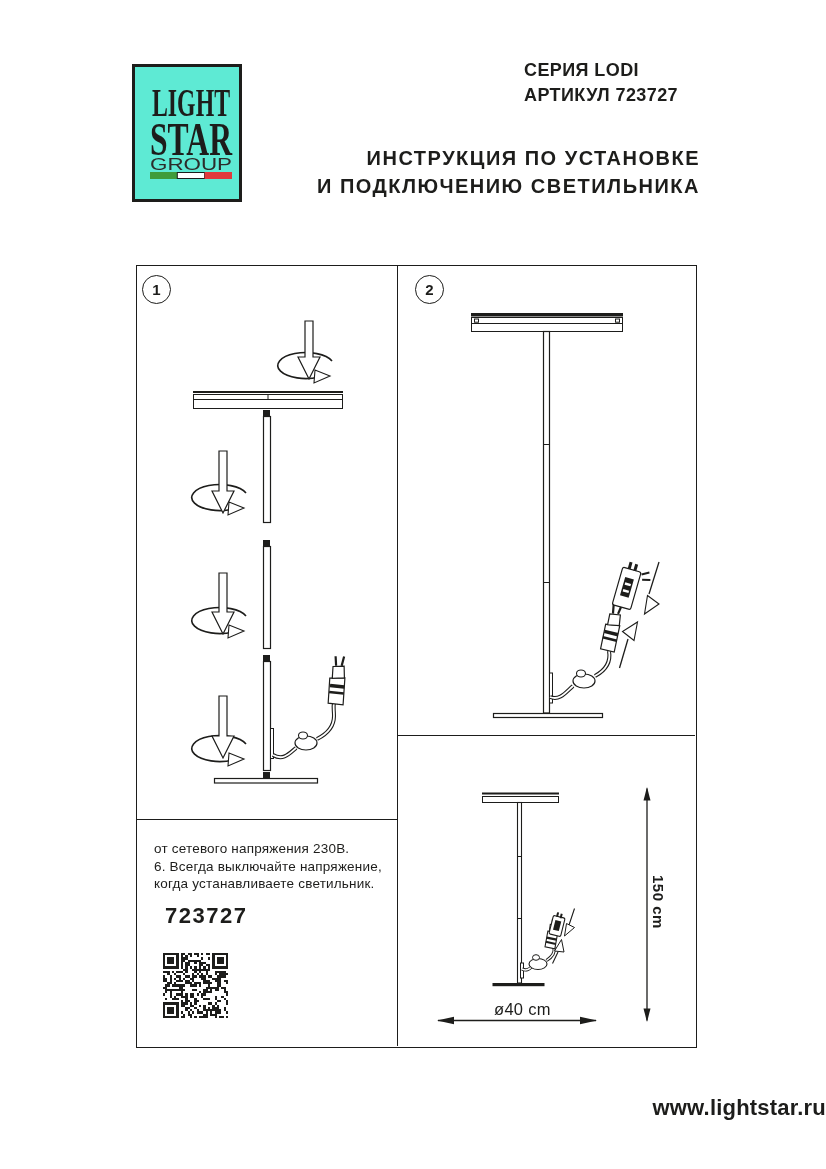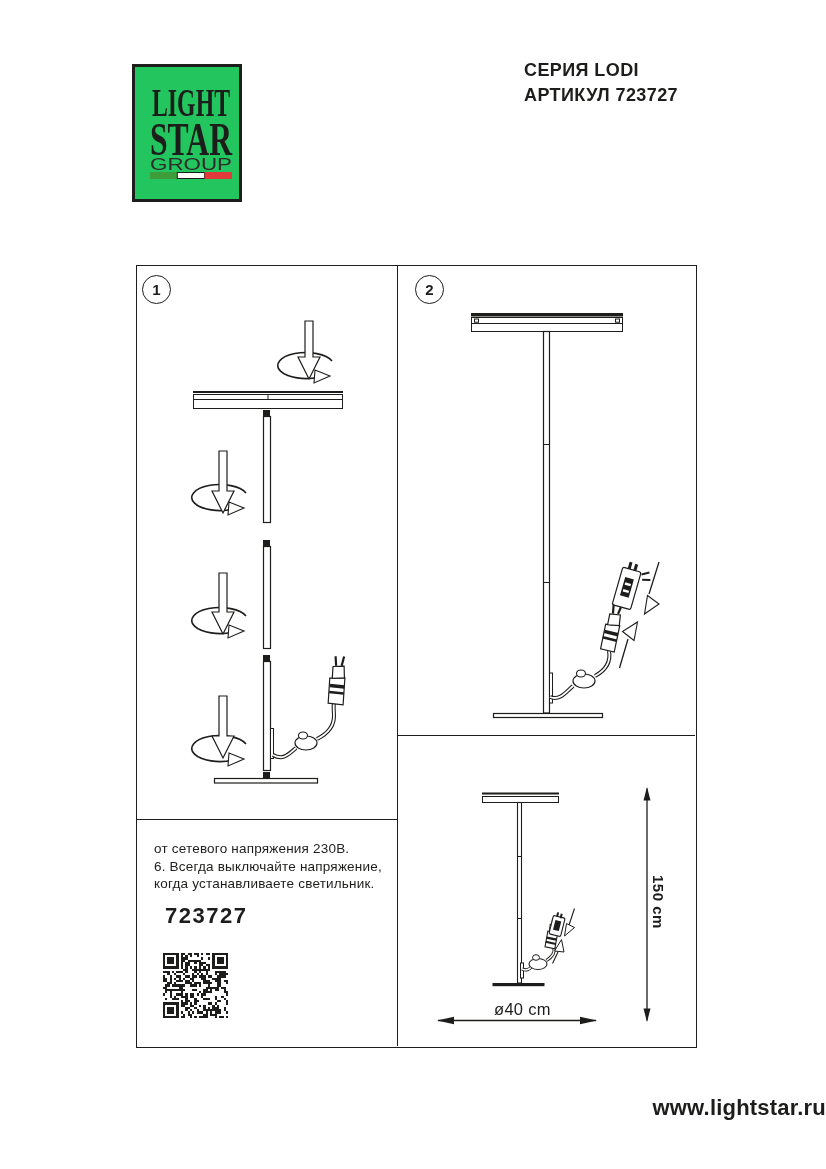--- a/index.html
+++ b/index.html
@@ -1,21 +1,21 @@
 <!DOCTYPE html>
 <html><head>
 <meta charset="utf-8">
 <style>
   html,body{margin:0;padding:0;background:#fff;}
   .page{position:relative;width:826px;height:1169px;background:#ffffff;overflow:hidden;
         font-family:"Liberation Sans", sans-serif;color:#1d1d1b;}
   .abs{position:absolute;}
 
   
-  .logo-box{left:132px;top:64px;width:104px;height:132px;border:3px solid #1d1d1b;background:#22c55e;}
+  .logo-box{left:132px;top:64px;width:104px;height:132px;border:3px solid #1d1d1b;background:#5eead4;}
   .logo-box svg{display:block;}
 
   
   .series-block{top:58px;right:148px;text-align:left;font-weight:bold;font-size:18px;line-height:25px;letter-spacing:.4px;}
   .title-block{top:144px;right:126px;text-align:right;font-weight:bold;font-size:20px;line-height:28px;letter-spacing:1.5px;}
 
   
   .panels{left:136px;top:265px;width:561px;height:783px;border:1.5px solid #1d1d1b;box-sizing:border-box;}
   .panel{position:absolute;box-sizing:border-box;}
   .panel-1{left:0;top:0;width:261px;height:554px;border-right:1.5px solid #1d1d1b;border-bottom:1.5px solid #1d1d1b;}
@@ -59,20 +59,24 @@
         <rect x="15" y="105" width="27.3" height="7" fill="#3f9c3a"></rect>
         <rect x="42.3" y="105.5" width="27.3" height="6" fill="#ffffff" stroke="#1d1d1b" stroke-width="1"></rect>
         <rect x="69.6" y="105" width="27.4" height="7" fill="#e03a3c"></rect>
       </g>
     </svg>
   </div>
 
   <div class="abs series-block">
     <div>СЕРИЯ LODI</div>
     <div>АРТИКУЛ 723727</div>
+  </div>
+  <div class="abs title-block">
+    <div>ИНСТРУКЦИЯ ПО УСТАНОВКЕ</div>
+    <div>И ПОДКЛЮЧЕНИЮ СВЕТИЛЬНИКА</div>
   </div>
 
   <div class="abs panels">
 
     <div class="panel panel-1">
       <div class="step-circle" style="left:5px;top:9px;">
         <span>1</span>
       </div>
       <svg width="261" height="552" viewBox="0 0 261 552">
 

